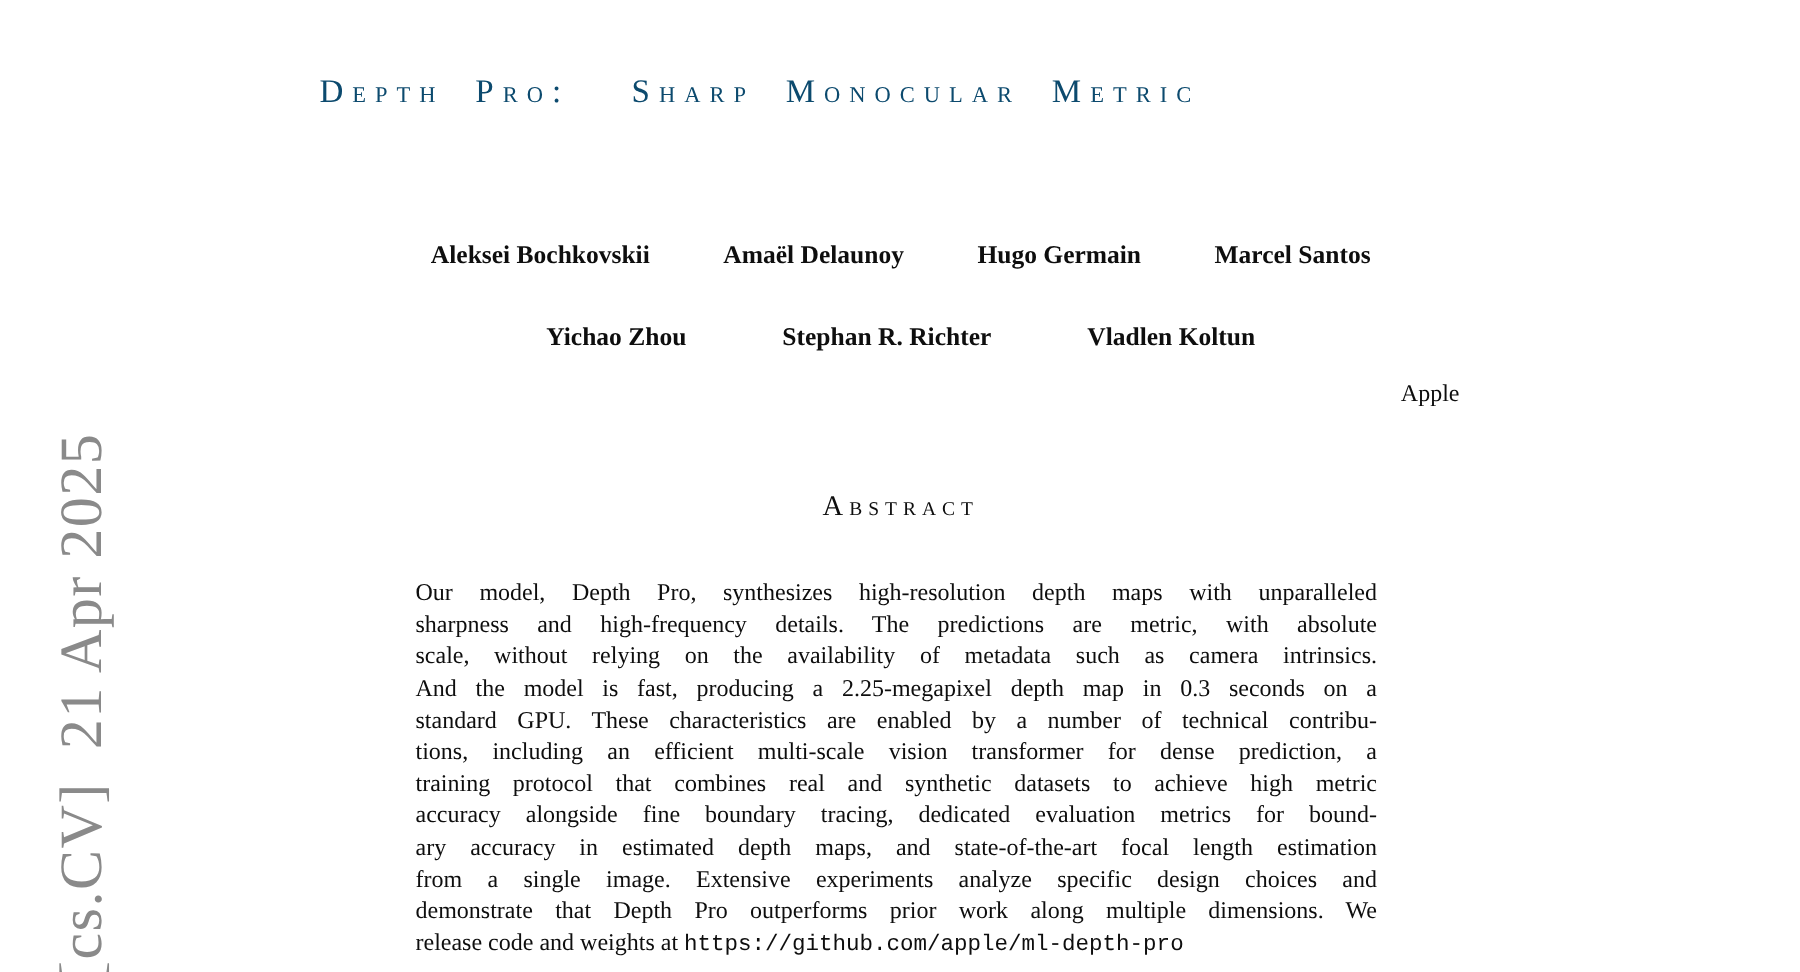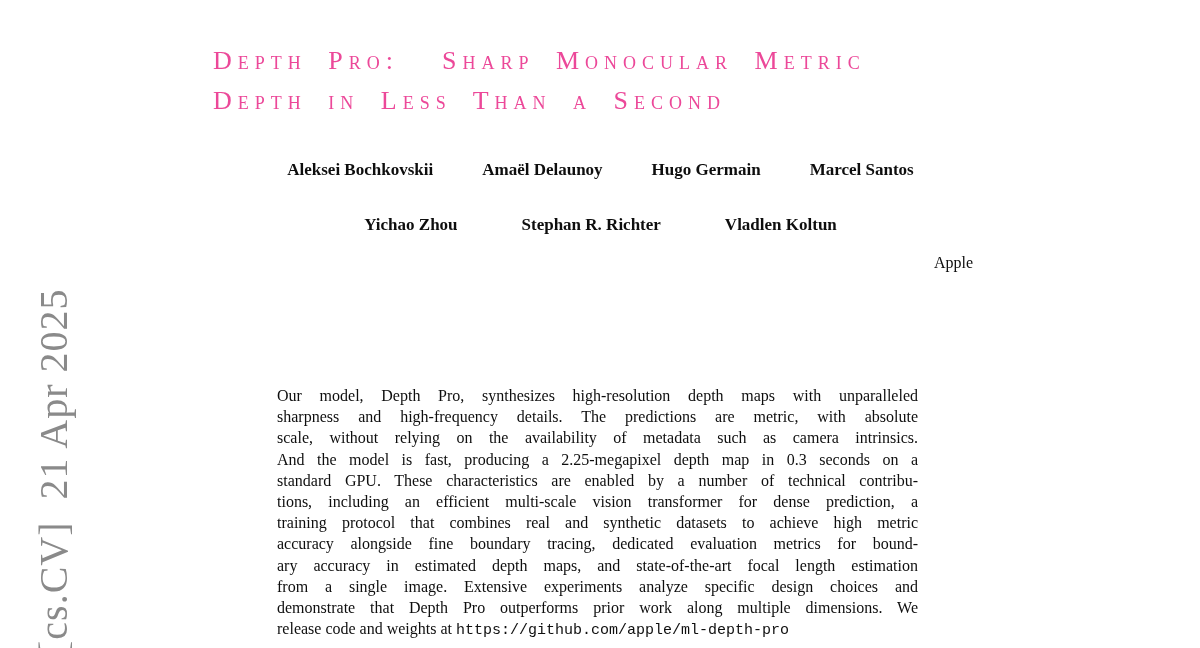--- a/index.html
+++ b/index.html
@@ -32,25 +32,25 @@
 
   
   .title {
     position: absolute;
     left: 213px;
     top: 41px;
     width: 800px;
     margin: 0;
     font-weight: normal;
     font-variant: small-caps;
-    font-size: 26px;
+    font-size: 22px;
     line-height: 40px;
     letter-spacing: 6px;
     word-spacing: 9px;
-    color: #ec4899;
+    color: #0c4a6e;
   }
   .title .tline { display: block; white-space: pre; }
 
   
   .authors-row {
     position: absolute;
     left: 213px;
     width: 775px;
     display: flex;
     justify-content: center;
@@ -107,38 +107,38 @@
 </style>
 </head>
 <body>
 
 <div class="page">
 
   <div class="arxiv-stamp">[cs.CV]  21 Apr 2025</div>
 
   <h1 class="title">
     <span class="tline">Depth Pro:  Sharp Monocular Metric</span>
-    <span class="tline">Depth in Less Than a Second</span>
   </h1>
 
   <div class="authors-row row1">
     <span class="author">Aleksei Bochkovskii</span>
     <span class="author">Amaël Delaunoy</span>
     <span class="author">Hugo Germain</span>
     <span class="author">Marcel Santos</span>
   </div>
 
   <div class="authors-row row2">
     <span class="author">Yichao Zhou</span>
     <span class="author">Stephan R. Richter</span>
     <span class="author">Vladlen Koltun</span>
   </div>
 
   <div class="affiliation">Apple</div>
 
+  <div class="abstract-heading">Abstract</div>
 
   <div class="abstract-body">
     <div class="aline">Our model, Depth Pro, synthesizes high-resolution depth maps with unparalleled</div>
     <div class="aline">sharpness and high-frequency details. The predictions are metric, with absolute</div>
     <div class="aline">scale, without relying on the availability of metadata such as camera intrinsics.</div>
     <div class="aline">And the model is fast, producing a 2.25-megapixel depth map in 0.3 seconds on a</div>
     <div class="aline">standard GPU. These characteristics are enabled by a number of technical contribu-</div>
     <div class="aline">tions, including an efficient multi-scale vision transformer for dense prediction, a</div>
     <div class="aline">training protocol that combines real and synthetic datasets to achieve high metric</div>
     <div class="aline">accuracy alongside fine boundary tracing, dedicated evaluation metrics for bound-</div>

